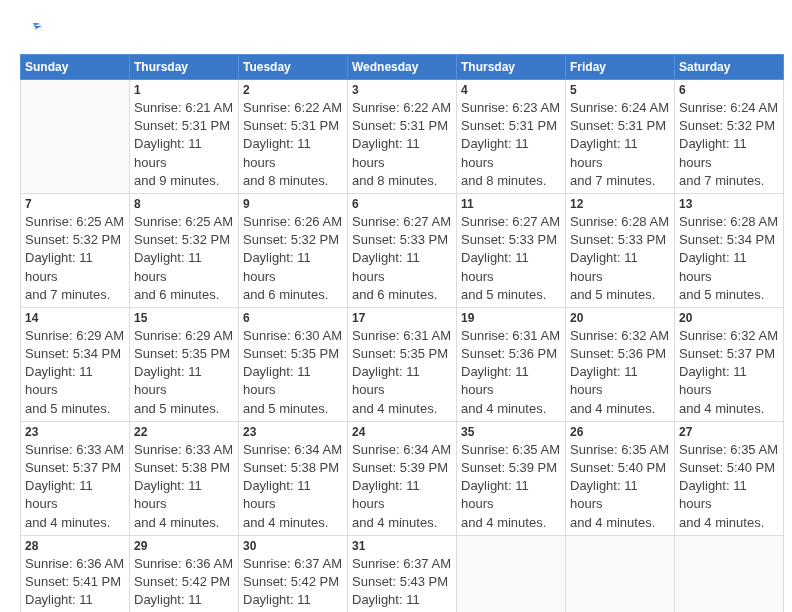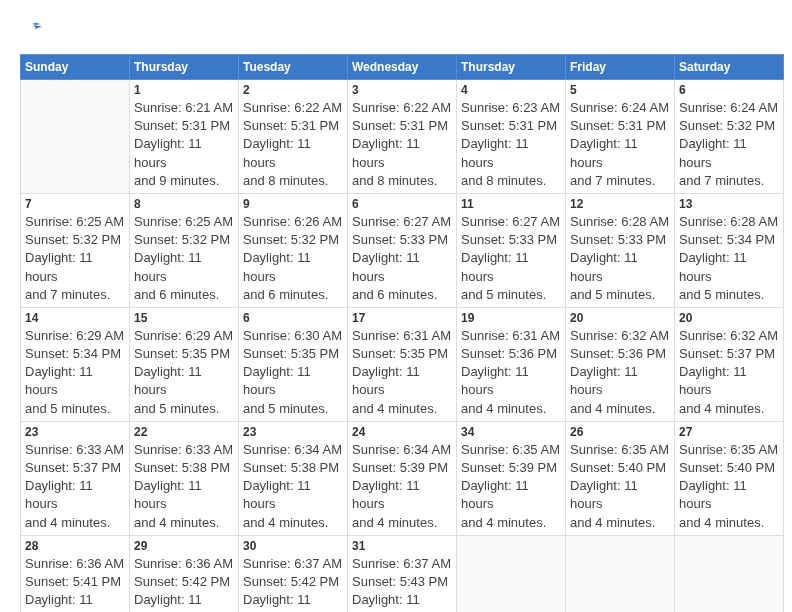--- a/index.html
+++ b/index.html
@@ -236,21 +236,21 @@
           </td>
           <td>
             <span class="day-number">23</span>
             <div class="day-info">Sunrise: 6:34 AM<br>Sunset: 5:38 PM<br>Daylight: 11 hours<br>and 4 minutes.</div>
           </td>
           <td>
             <span class="day-number">24</span>
             <div class="day-info">Sunrise: 6:34 AM<br>Sunset: 5:39 PM<br>Daylight: 11 hours<br>and 4 minutes.</div>
           </td>
           <td>
-            <span class="day-number">34</span>
+            <span class="day-number">35</span>
             <div class="day-info">Sunrise: 6:35 AM<br>Sunset: 5:39 PM<br>Daylight: 11 hours<br>and 4 minutes.</div>
           </td>
           <td>
             <span class="day-number">26</span>
             <div class="day-info">Sunrise: 6:35 AM<br>Sunset: 5:40 PM<br>Daylight: 11 hours<br>and 4 minutes.</div>
           </td>
           <td>
             <span class="day-number">27</span>
             <div class="day-info">Sunrise: 6:35 AM<br>Sunset: 5:40 PM<br>Daylight: 11 hours<br>and 4 minutes.</div>
           </td>

